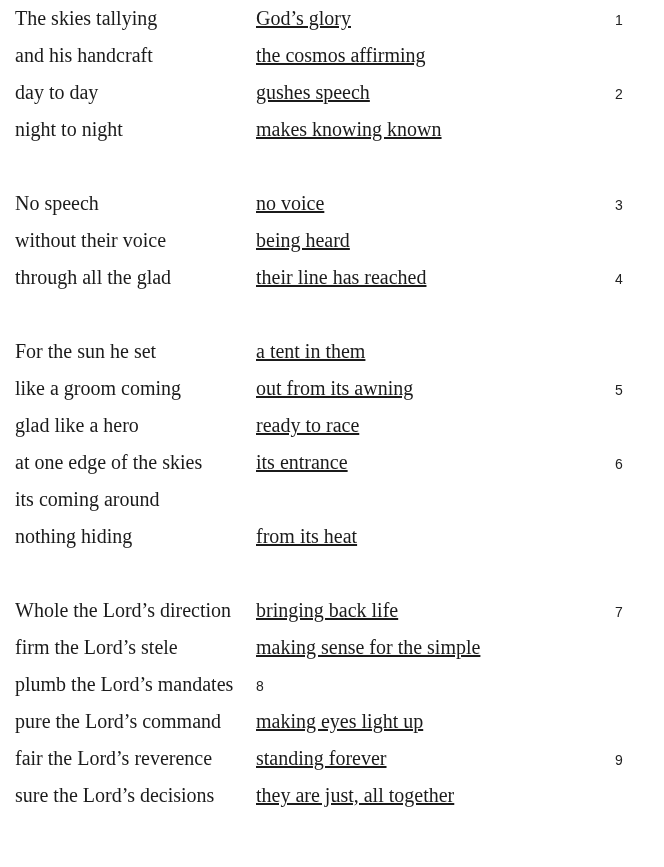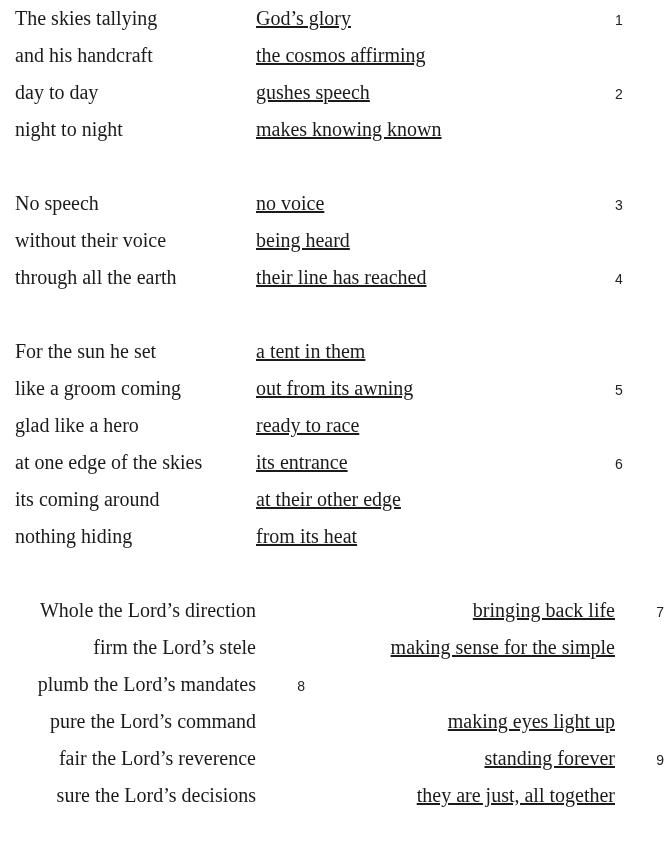--- a/index.html
+++ b/index.html
@@ -17,21 +17,20 @@
     overflow: hidden;
     font-family: "Liberation Serif", serif;
     font-size: 20px;
     color: #1b1b1b;
   }
   .stanza {
     margin: 0 0 37px 0;
   }
   .stanza:last-child {
     margin-bottom: 14px;
-    text-align: right;
   }
   .line {
     display: flex;
     align-items: baseline;
     height: 37px;
     line-height: 37px;
     white-space: nowrap;
   }
   .col-a {
     flex: 0 0 241px;
@@ -81,21 +80,21 @@
           <span class="col-a">No speech</span>
           <span class="col-b">no voice</span>
           <span class="verse">3</span>
         </div>
         <div class="line">
           <span class="col-a">without their voice</span>
           <span class="col-b">being heard</span>
           <span class="verse"></span>
         </div>
         <div class="line">
-          <span class="col-a">through all the earth</span>
+          <span class="col-a">through all the glad</span>
           <span class="col-b">their line has reached</span>
           <span class="verse">4</span>
         </div>
       </div>
       <div class="stanza">
         <div class="line">
           <span class="col-a">For the sun he set</span>
           <span class="col-b">a tent in them</span>
           <span class="verse"></span>
         </div>
@@ -109,21 +108,20 @@
           <span class="col-b">ready to race</span>
           <span class="verse"></span>
         </div>
         <div class="line">
           <span class="col-a">at one edge of the skies</span>
           <span class="col-b">its entrance</span>
           <span class="verse">6</span>
         </div>
         <div class="line">
           <span class="col-a">its coming around</span>
-          <span class="col-b">at their other edge</span>
           <span class="verse"></span>
         </div>
         <div class="line">
           <span class="col-a">nothing hiding</span>
           <span class="col-b">from its heat</span>
           <span class="verse"></span>
         </div>
       </div>
       <div class="stanza">
         <div class="line">

